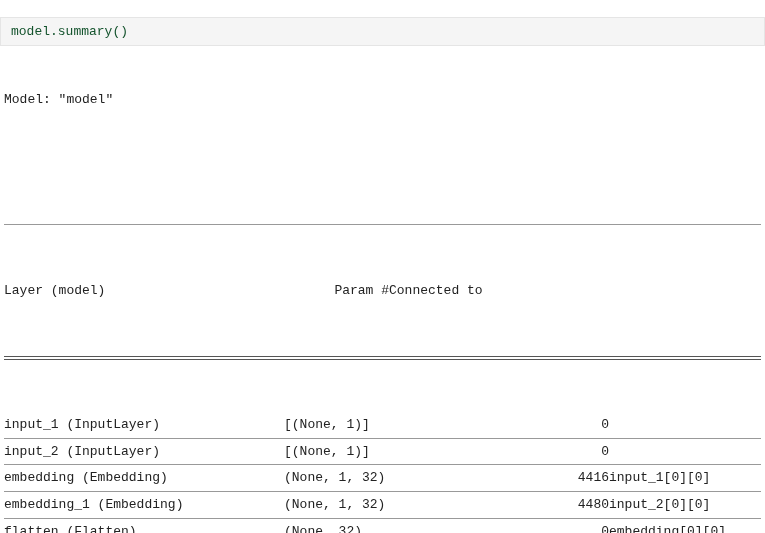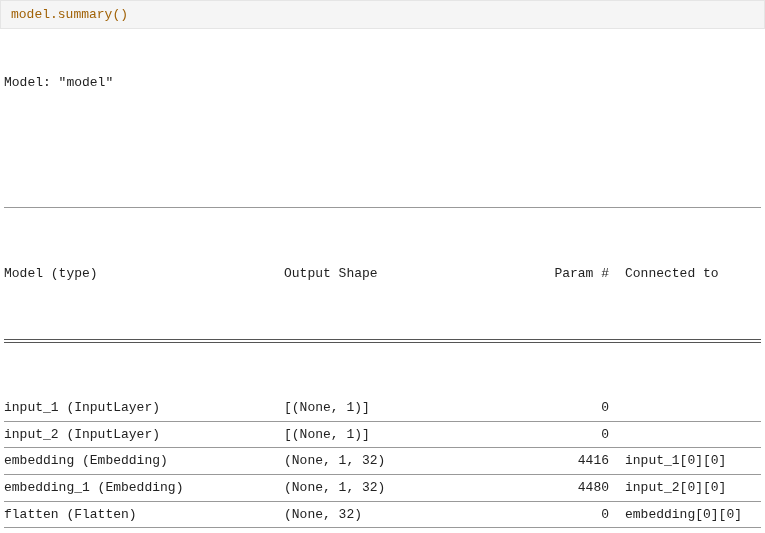--- a/index.html
+++ b/index.html
@@ -8,23 +8,24 @@
       font-family: Consolas, "Courier New", monospace;
       font-size: 13px;
       color: #222;
       background: #fff;
       width: 765px;
     }
     .code-block {
       background: #f5f5f5;
       border: 1px solid #e5e5e5;
       padding: 6px 10px;
-      color: #a16207;
+      color: #14532d;
       font-family: Consolas, "Courier New", monospace;
       font-size: 13px;
+      margin-top: 17px;
     }
     .output {
       padding: 10px 4px 4px 4px;
       line-height: 1.35;
       white-space: pre;
       font-family: Consolas, "Courier New", monospace;
       font-size: 13px;
     }
     .model-title {
       margin-bottom: 6px;
@@ -33,21 +34,21 @@
       font-family: Consolas, "Courier New", monospace;
       font-size: 13px;
     }
     .row {
       display: flex;
       white-space: pre;
     }
     .col-layer { width: 280px; }
     .col-shape { width: 220px; }
     .col-param { width: 105px; text-align: right; }
-    .col-conn { flex: 1; margin-left: 16px; }
+    .col-conn { flex: 1; }
     .hr-thin {
       border: none;
       border-top: 1px solid #999;
       margin: 4px 0;
     }
     .hr-thick {
       border: none;
       border-top: 1px solid #555;
       border-bottom: 1px solid #555;
       height: 2px;
@@ -62,22 +63,21 @@
 </div>
 
 <div class="output">
   <div class="model-title">Model: "model"</div>
 
   <div class="summary-table">
 
     <hr class="hr-thin">
 
     <div class="row">
-      <span class="col-layer">Model (type)</span>
-      <span class="col-shape">Output Shape</span>
+      <span class="col-layer">Layer (model)</span>
       <span class="col-param">Param #</span>
       <span class="col-conn">Connected to</span>
     </div>
 
     <hr class="hr-thick">
 
     <div id="rows-container"><div class="row"><span class="col-layer">input_1 (InputLayer)</span><span class="col-shape">[(None, 1)]</span><span class="col-param">0</span><span class="col-conn"></span></div><hr class="hr-thin"><div class="row"><span class="col-layer">input_2 (InputLayer)</span><span class="col-shape">[(None, 1)]</span><span class="col-param">0</span><span class="col-conn"></span></div><hr class="hr-thin"><div class="row"><span class="col-layer">embedding (Embedding)</span><span class="col-shape">(None, 1, 32)</span><span class="col-param">4416</span><span class="col-conn">input_1[0][0]</span></div><hr class="hr-thin"><div class="row"><span class="col-layer">embedding_1 (Embedding)</span><span class="col-shape">(None, 1, 32)</span><span class="col-param">4480</span><span class="col-conn">input_2[0][0]</span></div><hr class="hr-thin"><div class="row"><span class="col-layer">flatten (Flatten)</span><span class="col-shape">(None, 32)</span><span class="col-param">0</span><span class="col-conn">embedding[0][0]</span></div><hr class="hr-thin"><div class="row"><span class="col-layer">flatten_1 (Flatten)</span><span class="col-shape">(None, 32)</span><span class="col-param">0</span><span class="col-conn">embedding_1[0][0]</span></div></div>
 
     
 

